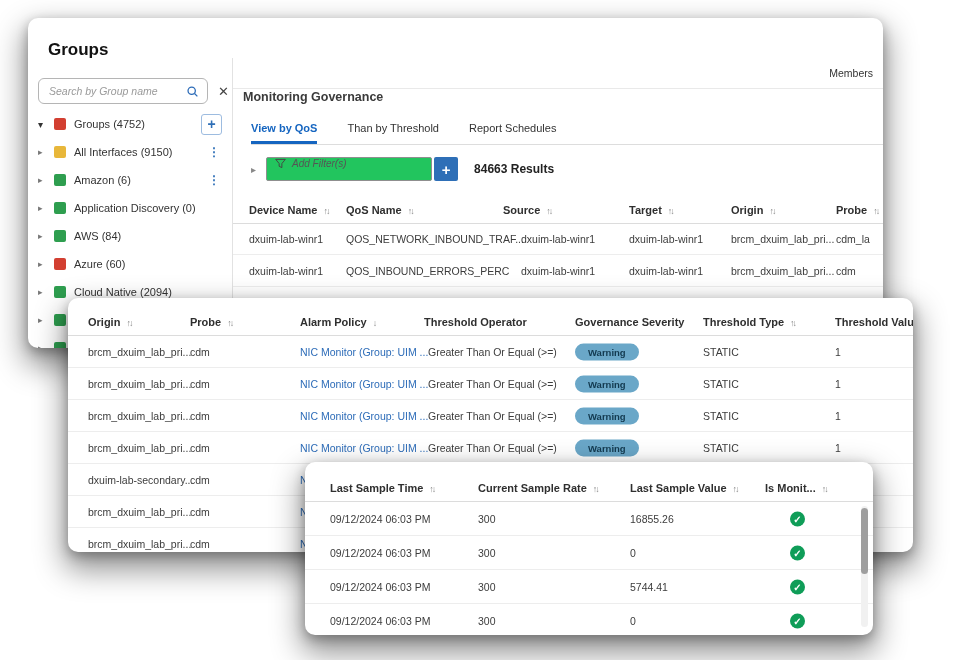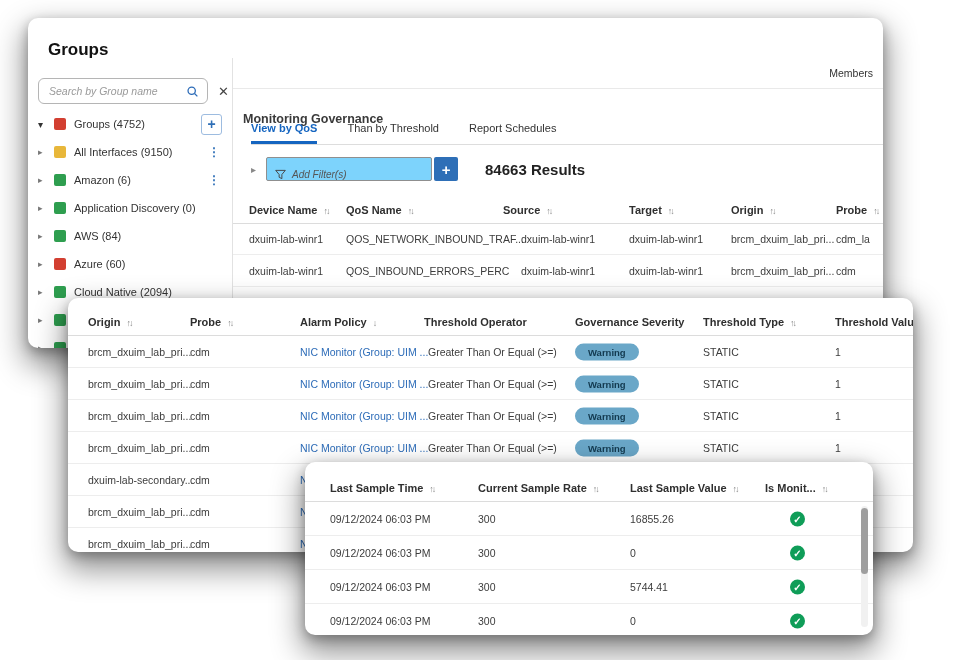--- a/index.html
+++ b/index.html
@@ -32,31 +32,31 @@
   .gicon{width:12px;height:12px;border-radius:2px;margin-right:8px;flex:none;}
   .tlabel{font-size:11px;color:#333;white-space:nowrap;overflow:hidden;}
   .kebab{margin-left:auto;margin-right:12px;color:var(--accent,#1f6fb5);font-weight:bold;font-size:12px;cursor:pointer;}
   .add-btn{margin-left:auto;margin-right:10px;width:19px;height:19px;border:1px solid #9dbce0;border-radius:3px;
     color:var(--accent,#1f6fb5);font-size:14px;font-weight:bold;display:flex;align-items:center;justify-content:center;cursor:pointer;}
 
   
   .content{position:absolute;left:205px;top:40px;right:0;bottom:0;}
   .topbar{position:absolute;top:0;left:0;right:0;height:30px;border-bottom:1px solid #e9e9e9;}
   .members{position:absolute;right:10px;top:9px;font-size:10.5px;color:#333;cursor:pointer;}
-  .gov-title{position:absolute;top:54px;left:10px;font-size:12.5px;font-weight:bold;color:#3a3a3a;}
+  .gov-title{position:absolute;top:32px;left:10px;font-size:12.5px;font-weight:bold;color:#3a3a3a;}
   .tabs{position:absolute;top:58px;left:18px;right:0;height:28px;border-bottom:1px solid #ddd;display:flex;gap:30px;}
   .tab{font-size:11px;color:#333;line-height:25px;border-bottom:3px solid transparent;cursor:pointer;white-space:nowrap;}
   .tab.active{color:var(--tab,#1565c0);font-weight:bold;border-bottom-color:var(--tab,#1565c0);}
   .filter-row{position:absolute;top:98px;left:18px;height:26px;display:flex;align-items:center;}
   .expander{margin-right:10px;color:#888;font-size:10px;cursor:pointer;}
-  .filter-box{width:148px;height:22px;border:1px solid #8f8f8f;border-radius:2px;display:flex;align-items:flex-end;padding:0 8px;gap:6px;background:#7dd3fc;cursor:text;}
+  .filter-box{width:148px;height:22px;border:1px solid #8f8f8f;border-radius:2px;display:flex;align-items:flex-start;padding:0 8px;gap:6px;background:#22c55e;cursor:text;}
   .filter-ph{font-style:italic;font-size:10px;color:#555;white-space:nowrap;}
   .plus-btn{width:24px;height:24px;background:var(--accent,#2e6fb7);color:#fff;font-size:15px;font-weight:bold;
     display:flex;align-items:center;justify-content:center;border-radius:2px;margin-left:2px;cursor:pointer;}
-  .results{margin-left:27px;font-weight:bold;font-size:15px;color:#222;white-space:nowrap;}
+  .results{margin-left:16px;font-weight:bold;font-size:12px;color:#222;white-space:nowrap;}
 
   
   .thead{position:relative;height:27px;border-bottom:1px solid #dcdcdc;}
   .th{position:absolute;top:50%;transform:translateY(-50%);font-weight:bold;font-size:11px;color:#2f2f2f;white-space:nowrap;}
   .sort{color:#8a8a8a;font-size:9px;letter-spacing:-2px;margin-left:6px;font-weight:normal;}
   .tr{position:relative;height:31px;border-bottom:1px solid #ededed;}
   .tr.sm{height:33px;}
   .td{position:absolute;top:50%;transform:translateY(-50%);font-size:10.5px;color:#3c3c3c;white-space:nowrap;}
   .td.link{color:var(--link,#2d6cb8);cursor:pointer;}
   .badge{display:inline-block;font-size:9.5px;font-weight:bold;padding:3px 13px;border-radius:11px;}

